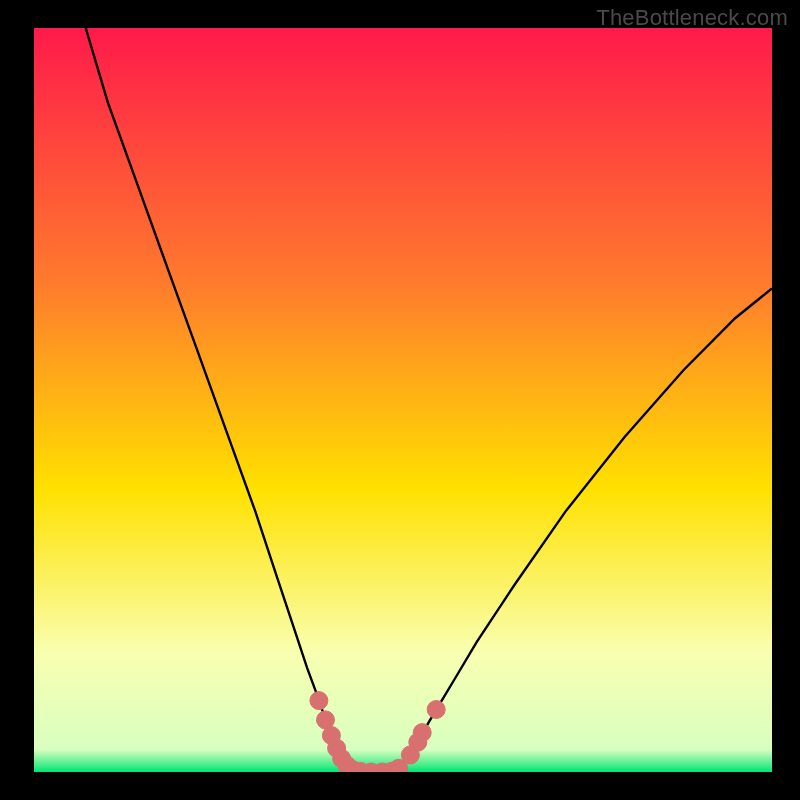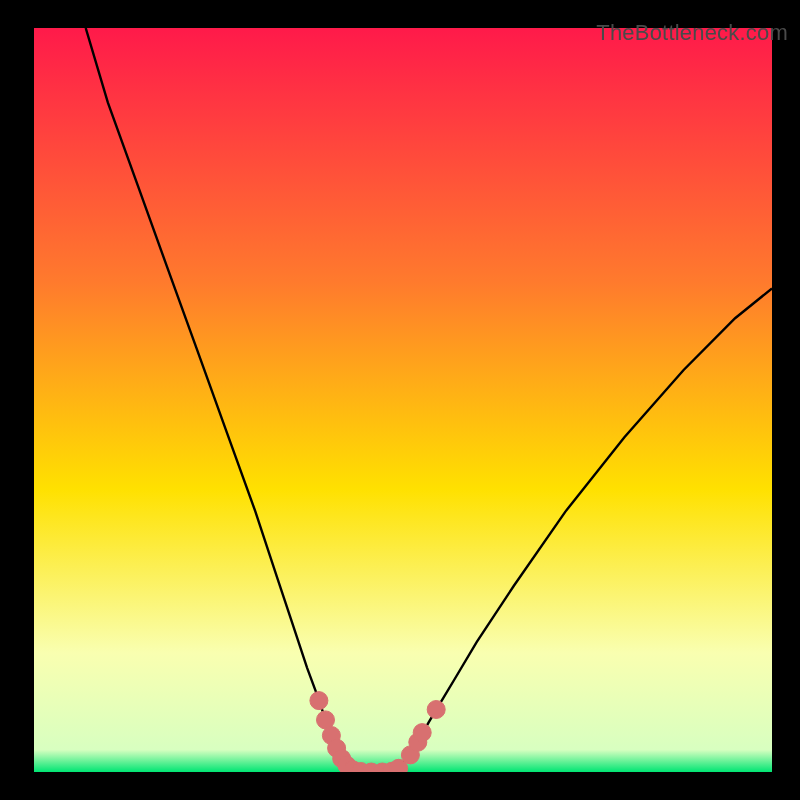--- a/index.html
+++ b/index.html
@@ -7,21 +7,21 @@
     padding: 0;
     background: #000;
     width: 800px;
     height: 800px;
     overflow: hidden;
     position: relative;
     font-family: Arial, Helvetica, sans-serif;
   }
   .watermark {
     position: absolute;
-    top: 20px;
+    top: 5px;
     right: 12px;
     color: #4a4a4a;
     font-size: 22px;
     font-weight: 500;
     z-index: 10;
     letter-spacing: 0.2px;
   }
   .plot {
     position: absolute;
     left: 34px;

